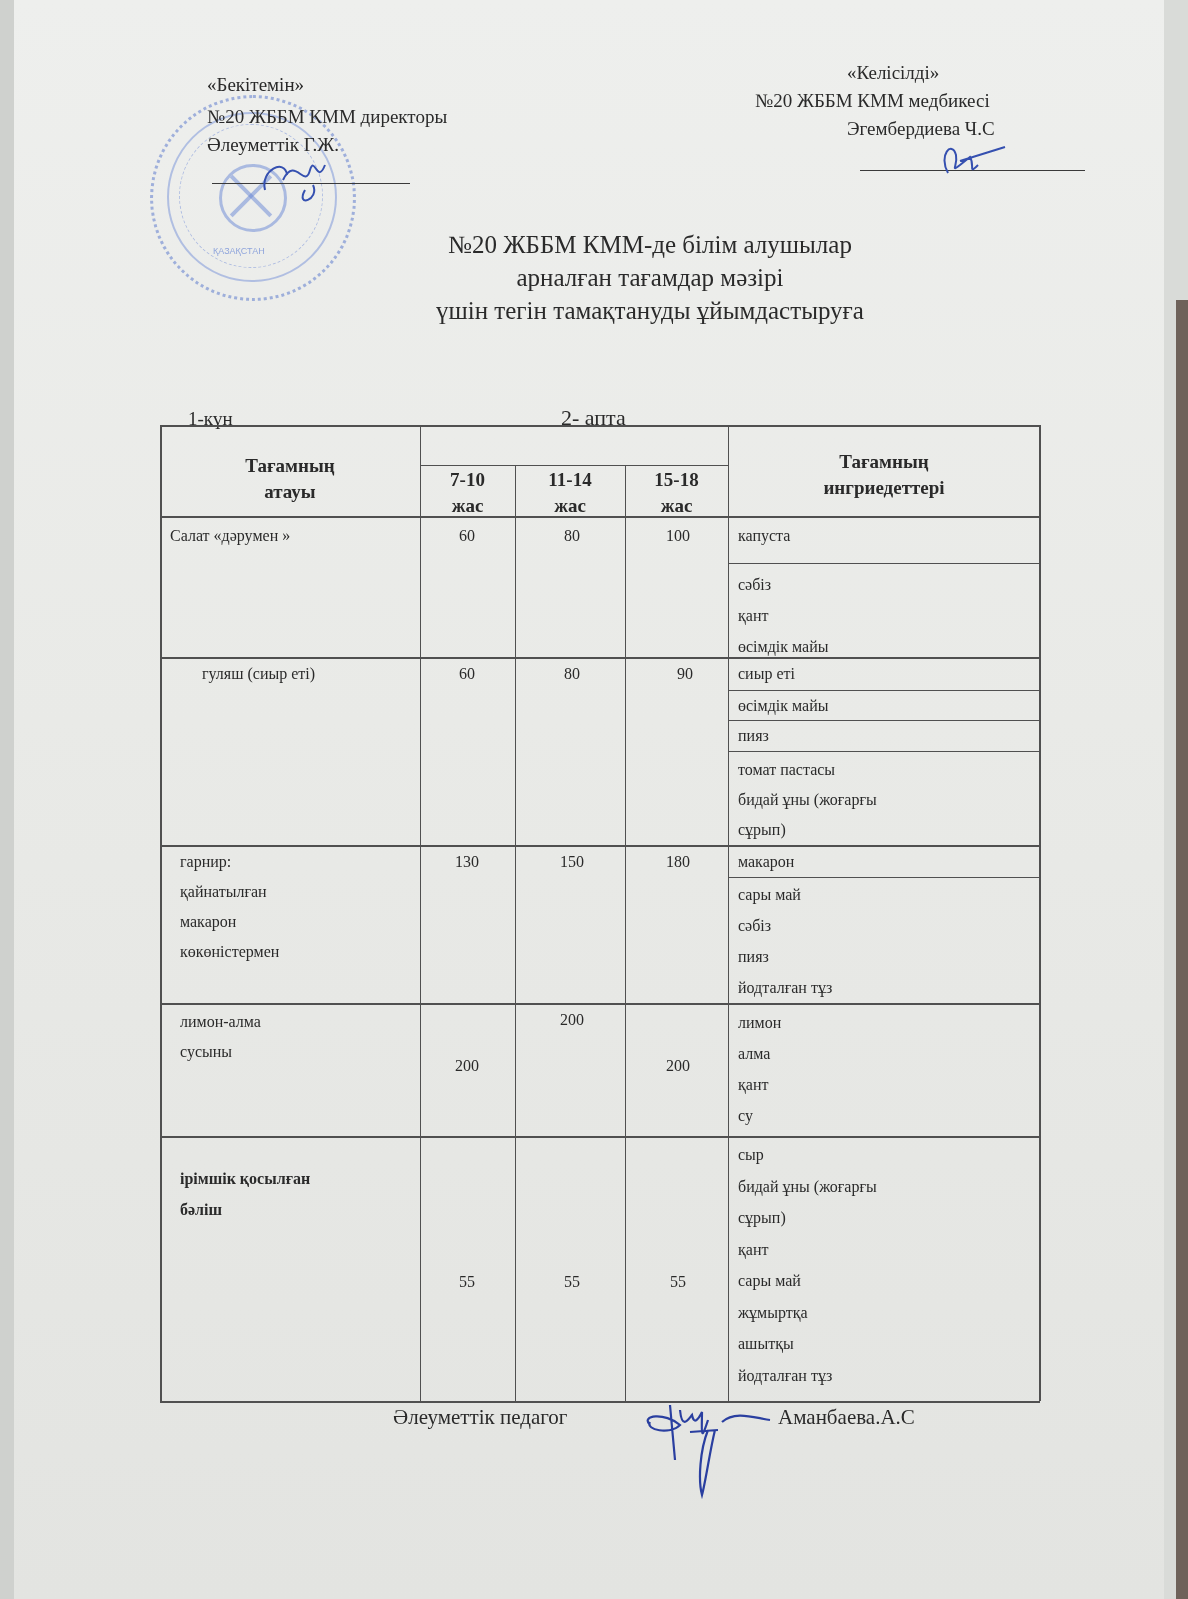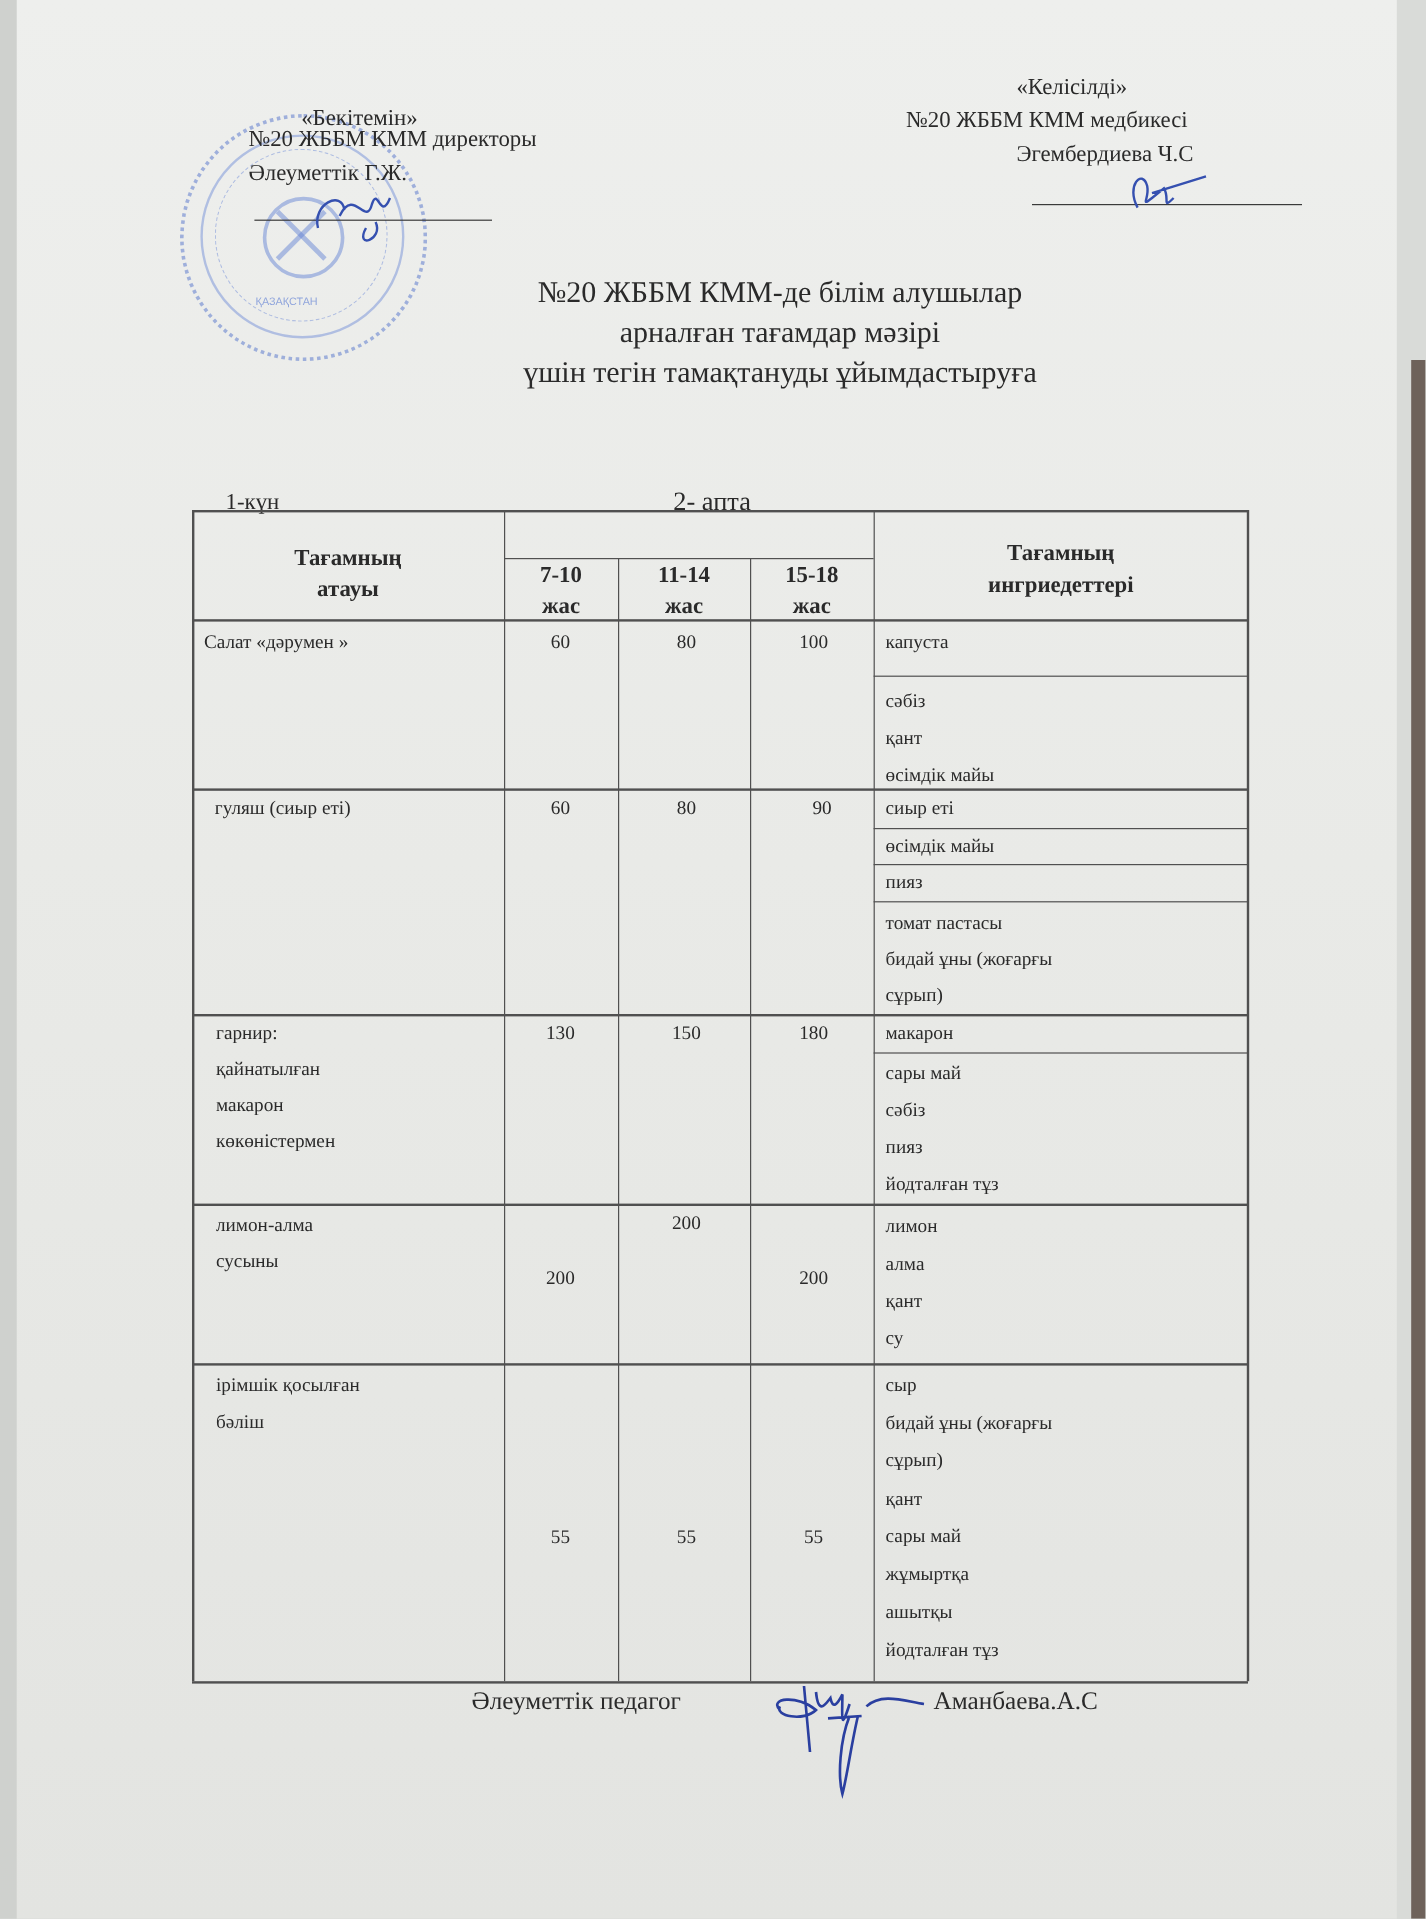--- a/index.html
+++ b/index.html
@@ -43,21 +43,21 @@
 
 <div class="stamp">
   <div class="ring2"></div>
     <div class="ring3"></div>
   <div class="inner"></div>
   <div class="x1"></div>
     <div class="x2"></div>
   <span class="lbl">ҚАЗАҚСТАН</span>
 </div>
 
-<div class="abs hdr-text" style="left:207px;top:88px;margin-left:44px;">«Бекітемін»</div>
+<div class="abs hdr-text" style="left:207px;top:74px;">«Бекітемін»</div>
 <div class="abs hdr-text" style="left:207px;top:106px;">№20 ЖББМ КММ директоры</div>
 <div class="abs hdr-text" style="left:207px;top:134px;">Әлеуметтік Г.Ж.</div>
 <div class="sigline" style="left:212px;top:183px;width:198px;"></div>
 <svg class="abs" style="left:255px;top:150px;" width="90" height="60">
   <path d="M10 40 C 5 20, 30 8, 32 25 M28 30 C 40 5, 50 40, 55 20 C 60 5, 62 35, 70 15 M58 35 C 65 50, 40 58, 50 40" fill="none" stroke="#3550b0" stroke-width="2"></path>
 </svg>
 
 <div class="abs hdr-text" style="left:847px;top:62px;">«Келісілді»</div>
 <div class="abs hdr-text" style="left:755px;top:90px;">№20 ЖББМ КММ медбикесі</div>
 <div class="abs hdr-text" style="left:847px;top:118px;">Эгембердиева Ч.С</div>
@@ -127,21 +127,21 @@
   <div class="cell num" style="left:262px;top:96px;">60</div>
   <div class="cell num" style="left:367px;top:96px;">80</div>
   <div class="cell num" style="left:473px;top:96px;">100</div>
   <div class="cell ing" style="top:96px;">капуста</div>
   <div class="cell ing" style="top:144px;line-height:31px;">
     <div>сәбіз</div>
     <div>қант</div>
     <div>өсімдік майы</div>
   </div>
 
-  <div class="cell" style="left:19px;top:234px;">гуляш (сиыр еті)</div>
+  <div class="cell" style="left:42px;top:234px;">гуляш (сиыр еті)</div>
   <div class="cell num" style="left:262px;top:234px;">60</div>
   <div class="cell num" style="left:367px;top:234px;">80</div>
   <div class="cell num" style="left:480px;top:234px;">90</div>
   <div class="cell ing" style="top:234px;">сиыр еті</div>
   <div class="cell ing" style="top:266px;">өсімдік майы</div>
   <div class="cell ing" style="top:296px;">пияз</div>
   <div class="cell ing" style="top:330px;line-height:30px;">
     <div>томат пастасы</div>
     <div>бидай ұны (жоғарғы</div>
     <div>сұрып)</div>
@@ -171,21 +171,21 @@
   <div class="cell num" style="left:262px;top:626px;">200</div>
   <div class="cell num" style="left:367px;top:580px;">200</div>
   <div class="cell num" style="left:473px;top:626px;">200</div>
   <div class="cell ing" style="top:582px;line-height:31px;">
     <div>лимон</div>
     <div>алма</div>
     <div>қант</div>
     <div>су</div>
   </div>
 
-  <div class="cell" style="left:20px;top:714px;line-height:31px;">
+  <div class="cell" style="left:20px;top:738px;line-height:31px;font-weight:bold;">
     <div>ірімшік қосылған</div>
     <div>бәліш</div>
   </div>
   <div class="cell num" style="left:262px;top:842px;">55</div>
   <div class="cell num" style="left:367px;top:842px;">55</div>
   <div class="cell num" style="left:473px;top:842px;">55</div>
   <div class="cell ing" style="top:714px;line-height:31.5px;">
     <div>сыр</div>
     <div>бидай ұны (жоғарғы</div>
     <div>сұрып)</div>

